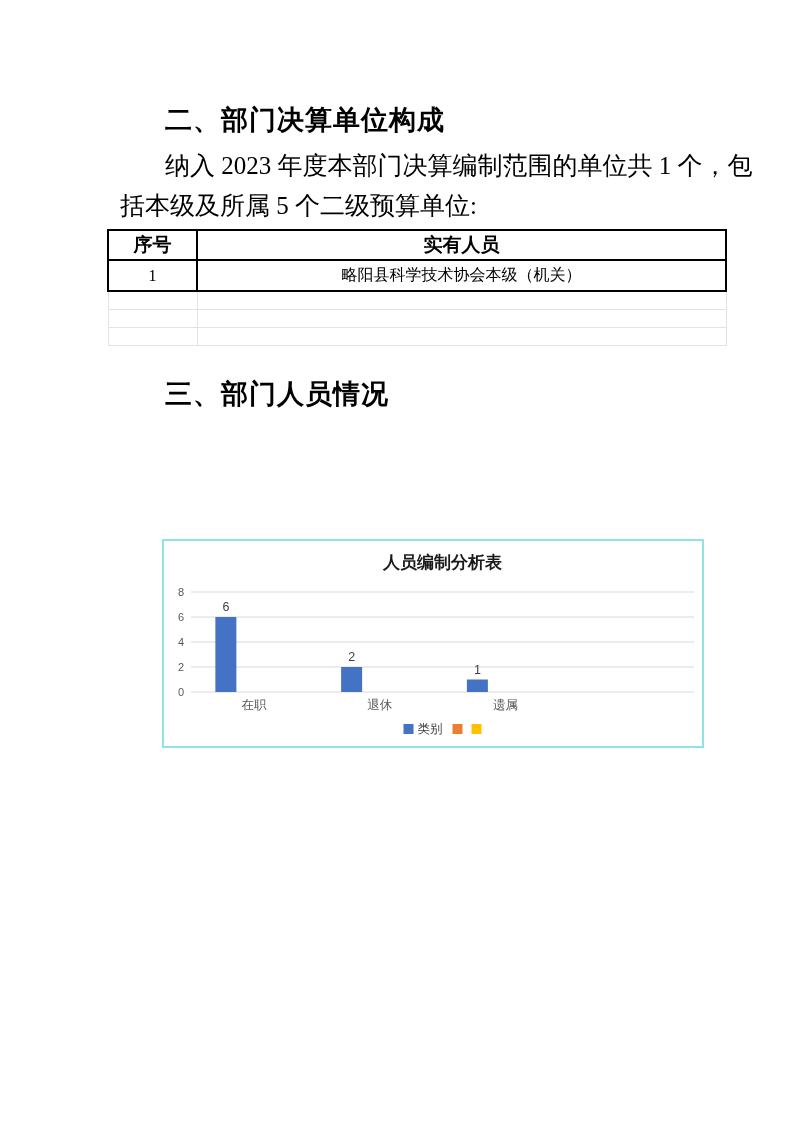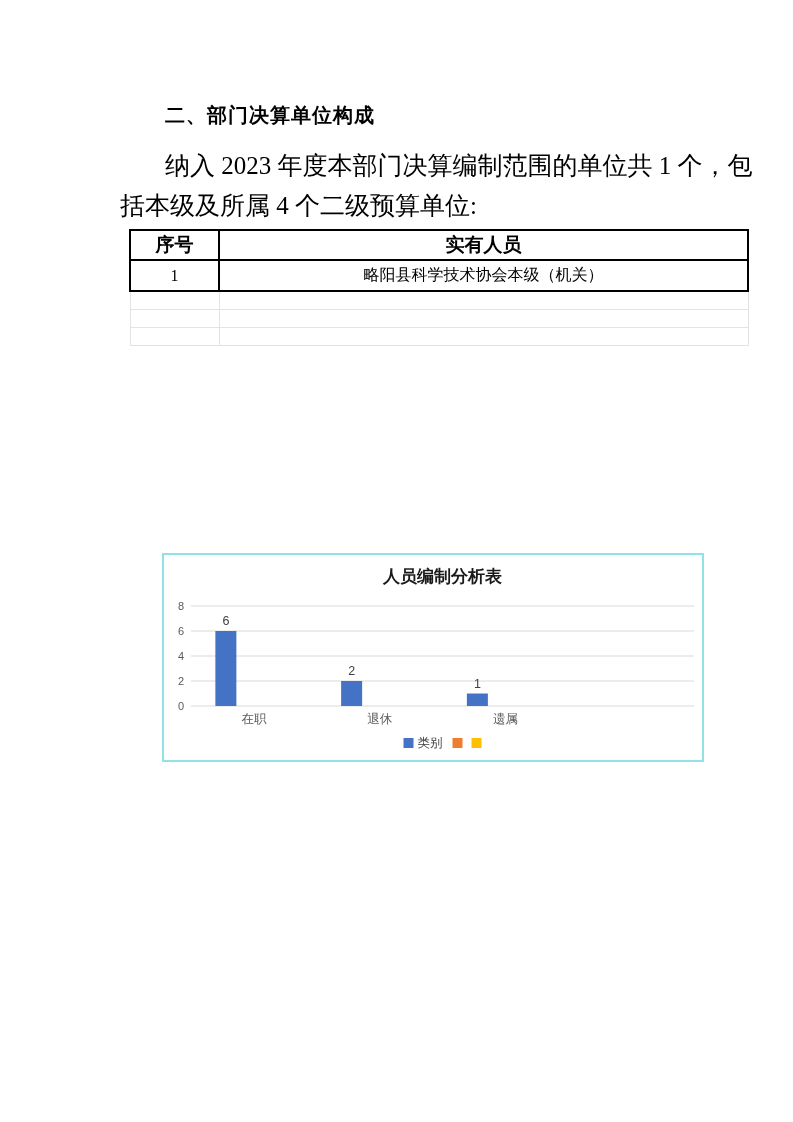--- a/index.html
+++ b/index.html
@@ -7,64 +7,64 @@
   body {
     width:793px; height:1122px; position:relative; overflow:hidden;
     font-family:"Liberation Serif","DejaVu Serif",serif;
     color:#000;
   }
   .page { position:absolute; inset:0; background:#ffffff; }
 
   .sec-heading {
     position:absolute; left:165px;
     font-family:"Liberation Sans","DejaVu Sans",sans-serif;
-    font-weight:bold; font-size:20px; letter-spacing:1px; color:#000;
+    font-weight:bold; font-size:27px; letter-spacing:1px; color:#000;
     white-space:nowrap;
   }
   #heading-2 { top:102px; }
   #heading-3 { top:376px; }
 
   .para { position:absolute; left:120px; width:552px; font-size:25px; }
   #para-1 { top:146px; }
   #para-2 { top:414px; }
   .para .line { height:40px; line-height:40px; white-space:nowrap; }
   .para .line.just { text-align:justify; text-align-last:justify; }
   .para .line.indent { padding-left:45px; }
 
   table.units {
-    position:absolute; left:129px; top:229px; width:620px;
+    position:absolute; left:107px; top:229px; width:620px;
     border-collapse:collapse; table-layout:fixed;
   }
   table.units col.c1 { width:89px; }
   table.units td { text-align:center; vertical-align:middle; overflow:hidden; }
   tr.hdr td {
     height:30px; border:2px solid #000;
     font-family:"Liberation Sans","DejaVu Sans",sans-serif;
     font-weight:bold; font-size:19px;
   }
   tr.datarow td { height:31px; border:2px solid #000; font-size:16px; }
   tr.ghost td { height:18px; border:1px solid #E3E3E3; border-top:none; }
   tr.ghost:first-of-type td { border-top:none; }
 
   .chart-box {
-    position:absolute; left:162px; top:553px; width:542px; height:209px;
+    position:absolute; left:162px; top:539px; width:542px; height:209px;
     background:#fff; border:2px solid #8FE2E6;
   }
   .chart-box svg { display:block; font-family:"Liberation Sans","DejaVu Sans",sans-serif; }
 </style>
 </head>
 <body>
 
 <div class="page">
 
   <div id="heading-2" class="sec-heading">二、部门决算单位构成</div>
 
   <div id="para-1" class="para">
       <div class="line indent just">纳入 2023 年度本部门决算编制范围的单位共 1 个，包</div>
-      <div class="line">括本级及所属 4 个二级预算单位:</div>
+      <div class="line">括本级及所属 5 个二级预算单位:</div>
     </div>
 
   <table class="units">
     <colgroup>
         <col class="c1">
         <col>
       </colgroup>
     <thead>
         <tr class="hdr">
           <td>序号</td>
@@ -84,20 +84,21 @@
           <td></td>
           <td></td>
         </tr>
         <tr class="ghost">
           <td></td>
           <td></td>
         </tr>
       </tbody>
   </table>
 
+  <div id="heading-3" class="sec-heading">三、部门人员情况</div>
 
 
   <div class="chart-box">
       <svg width="538" height="205">
         <text x="278.5" y="27" text-anchor="middle" font-size="17" font-weight="bold" fill="#1a1a1a">人员编制分析表</text>
         <line x1="27" y1="151" x2="530" y2="151" stroke="#D9D9D9" stroke-width="1"></line>
         <text x="20" y="155" text-anchor="end" font-size="11" fill="#595959">0</text>
         <line x1="27" y1="126" x2="530" y2="126" stroke="#D9D9D9" stroke-width="1"></line>
         <text x="20" y="130" text-anchor="end" font-size="11" fill="#595959">2</text>
         <line x1="27" y1="101" x2="530" y2="101" stroke="#D9D9D9" stroke-width="1"></line>

